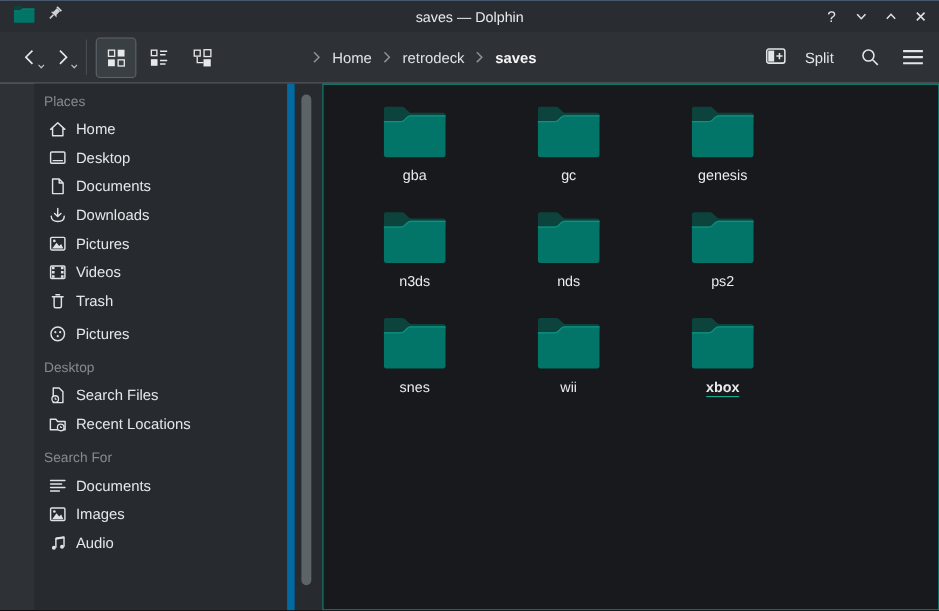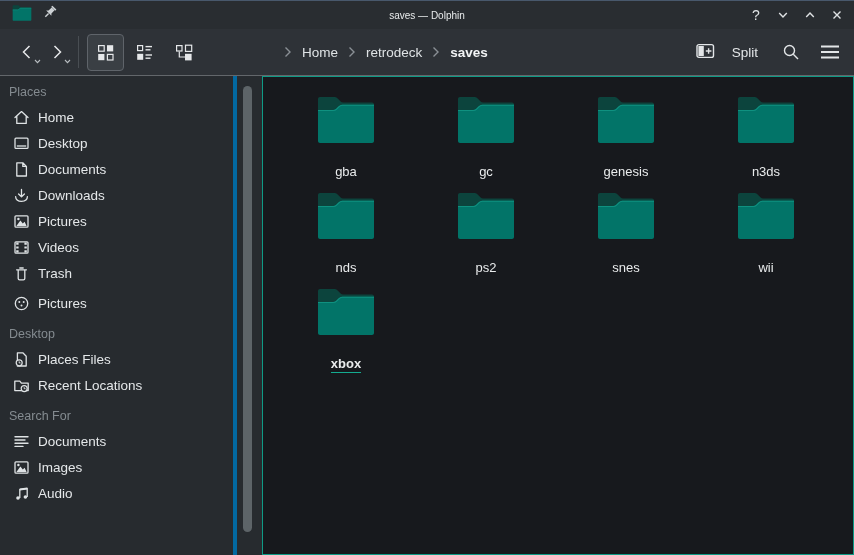--- a/index.html
+++ b/index.html
@@ -15,21 +15,21 @@
     --chev:#8a9095;
   }
   *{margin:0;padding:0;box-sizing:border-box;}
   html,body{background:#000;}
   body{font-family:"Liberation Sans","DejaVu Sans",sans-serif;}
   .window{width:854px;height:555px;background:var(--toolbar);overflow:hidden;
           border-top:1px solid var(--top-line);display:flex;flex-direction:column;position:relative;}
   
   .titlebar{height:28px;background:var(--titlebar);display:flex;align-items:center;position:relative;flex:0 0 auto;}
   .tb-left{display:flex;align-items:center;gap:10px;padding-left:12px;z-index:2;}
-  .tb-title{position:absolute;left:0;right:0;text-align:center;color:var(--text);font-size:10px;}
+  .tb-title{position:absolute;left:0;right:0;text-align:center;color:var(--text);font-size:13px;}
   .tb-right{margin-left:auto;display:flex;align-items:center;gap:9px;padding-right:8px;z-index:2;}
   .winbtn{width:18px;height:18px;display:flex;align-items:center;justify-content:center;color:var(--icon);
           font-size:14px;line-height:1;cursor:default;}
   
   .toolbar{height:47px;background:var(--toolbar);border-bottom:1px solid #63676b;
            display:flex;align-items:center;padding:0 12px;flex:0 0 auto;}
   .navbtn{width:30px;height:36px;position:relative;display:flex;align-items:center;justify-content:center;}
   .navbtn .drop{position:absolute;right:1px;bottom:2px;}
   .tool-sep{width:1px;height:32px;background:#494e53;margin:0 8px 0 6px;}
   .viewbtn{width:37px;height:37px;display:flex;align-items:center;justify-content:center;border-radius:4px;border:1px solid transparent;}
@@ -39,33 +39,33 @@
   .crumb{padding:2px 2px;white-space:nowrap;}
   .crumb.current{font-weight:bold;color:#f3f5f6;}
   .crumb-chev{margin:0 8px;display:flex;align-items:center;}
   .tb-spacer{flex:1;}
   .split-btn{display:flex;align-items:center;gap:17px;color:#e3e6e8;font-size:13.5px;padding:4px 2px;}
   .iconbtn{display:flex;align-items:center;justify-content:center;}
   .search-btn{margin-left:22px;}
   .menu-btn{margin-left:20px;margin-right:2px;}
   
   .body{flex:1;display:flex;min-height:0;}
-  .sidebar{width:237px;background:var(--sidebar);padding-top:2px;overflow:hidden;border-right:4px solid #0369a1;flex:0 0 auto;}
+  .sidebar{width:237px;background:var(--sidebar);padding-top:2px;overflow:hidden;border-right:7px solid #0369a1;flex:0 0 auto;margin-left:31px;}
   .section{margin-top:0;}
   .section+.section{margin-top:4px;}
   .section-title{height:26px;line-height:28px;padding-left:9px;color:var(--dim);font-size:12.5px;}
   .side-item{height:26px;display:flex;align-items:center;padding-left:13px;color:#e4e7e9;font-size:13.5px;cursor:default;}
   .side-item svg{flex:0 0 auto;}
   .side-label{margin-left:8px;white-space:nowrap;}
   .scroll-col{width:25px;background:var(--sidebar);position:relative;flex:0 0 auto;}
   .scroll-thumb{position:absolute;left:6px;top:10px;width:9px;height:446px;border-radius:4.5px;background:#5d6468;}
   .view{flex:1;background:var(--view);border:1px solid var(--accent);overflow:hidden;}
   .grid{display:flex;flex-wrap:wrap;align-content:flex-start;padding:19px 0 0 13px;}
   .cell{width:140px;height:96px;display:flex;flex-direction:column;align-items:center;}
-  .flabel-wrap{margin-top:20px;height:17px;display:flex;align-items:flex-start;justify-content:flex-end;}
+  .flabel-wrap{margin-top:8px;height:17px;display:flex;align-items:flex-start;justify-content:flex-end;}
   .flabel{font-size:13px;color:#e9ebec;line-height:15px;}
   .flabel.focused{border-bottom:1px solid #14ab90;padding-bottom:1px;font-weight:bold;}
 </style>
 </head>
 <body>
 
 <div class="window">
 
   <div class="titlebar">
     <div class="tb-title">saves — Dolphin</div>
@@ -263,21 +263,21 @@
           </div>
         </div>
         <div class="section">
           <div class="section-title">Desktop</div>
           <div class="side-item">
             <svg width="17" height="17" viewBox="0 0 17 17">
               <path fill="none" stroke="#dfe3e5" stroke-width="1.3" stroke-linecap="round" stroke-linejoin="round" d="M4.4 1.8 h5.4 l3.4 3.4 V15 H4.4 Z"></path>
               <circle cx="6.2" cy="11.8" r="3" fill="#272b2f" stroke="#dfe3e5" stroke-width="1.2"></circle>
               <path d="M6.2 10.4 V11.9 H7.5" stroke="#dfe3e5" stroke-width="1" fill="none"></path>
             </svg>
-            <span class="side-label">Places Files</span>
+            <span class="side-label">Search Files</span>
           </div>
           <div class="side-item">
             <svg width="17" height="17" viewBox="0 0 17 17">
               <path fill="none" stroke="#dfe3e5" stroke-width="1.3" stroke-linecap="round" stroke-linejoin="round" d="M1.8 4.2 h5 l1.6 2 H15.2 V13.6 H1.8 Z"></path>
               <circle cx="11.2" cy="11.6" r="3" fill="#272b2f" stroke="#dfe3e5" stroke-width="1.2"></circle>
               <path d="M11.2 10.2 V11.7 H12.5" stroke="#dfe3e5" stroke-width="1" fill="none"></path>
             </svg>
             <span class="side-label">Recent Locations</span>
           </div>
         </div>

